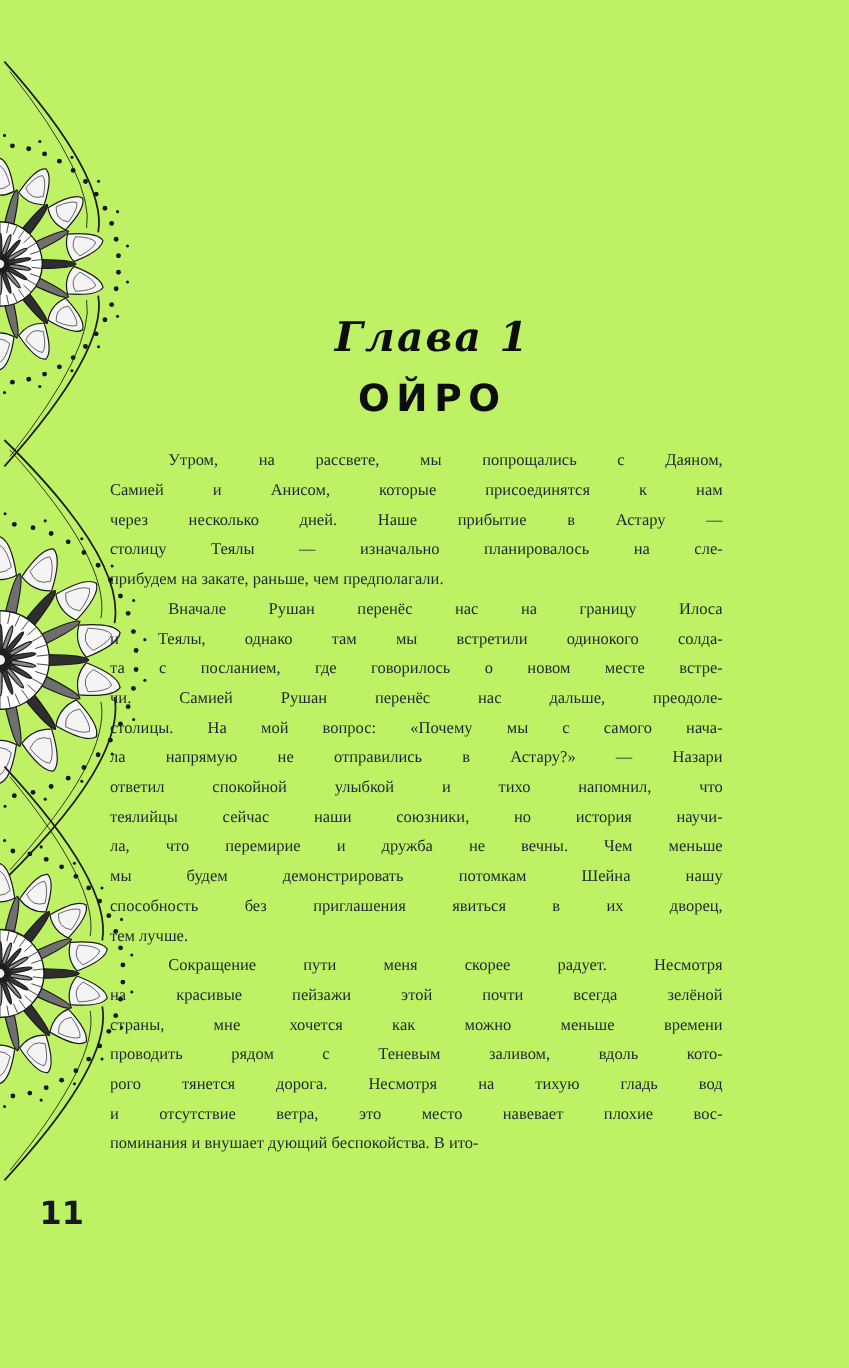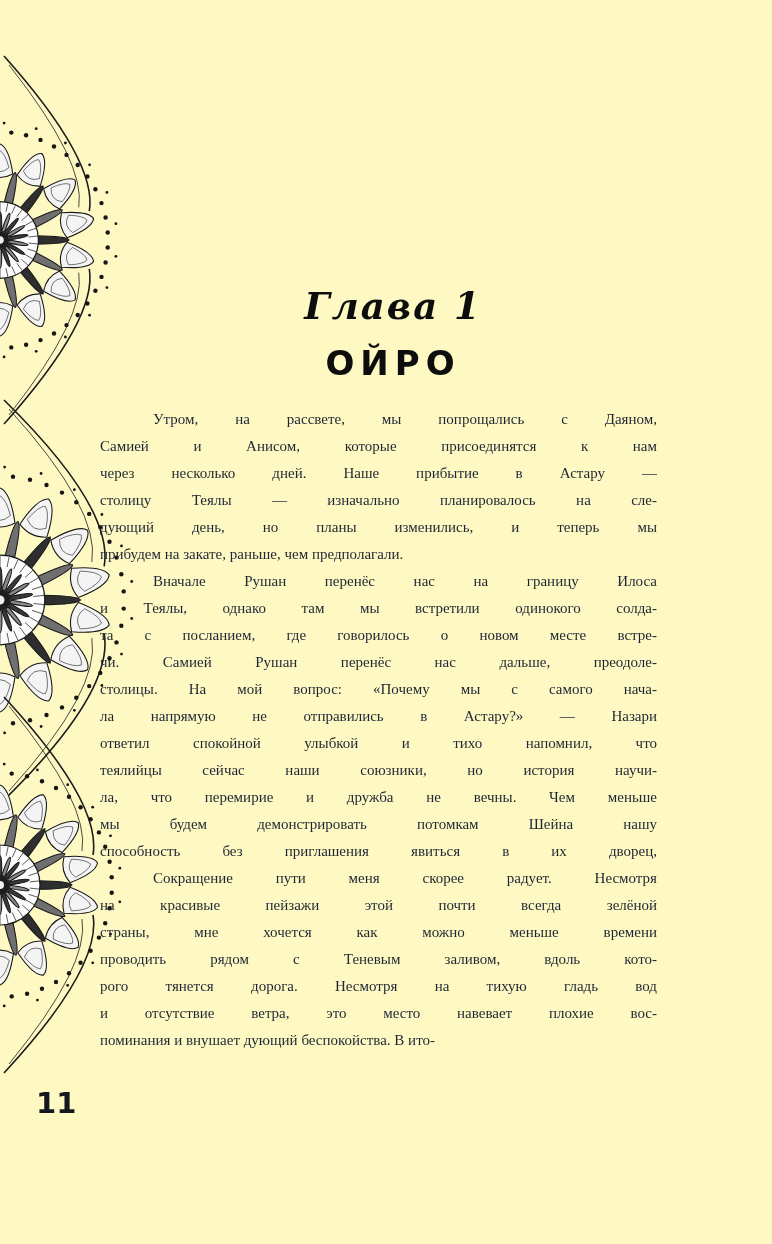--- a/index.html
+++ b/index.html
@@ -1,19 +1,19 @@
 <!DOCTYPE html>
 <html><head>
 <meta charset="utf-8">
 <style>
   html,body{margin:0;padding:0;background:#888;}
   .page{
     position:relative;
     width:772px;height:1244px;
-    background:#fef9c3;
+    background:#bef264;
     overflow:hidden;
     font-family:"Liberation Serif","DejaVu Serif",serif;
   }
   
   .mandala{position:absolute;left:0;pointer-events:none;}
   .mandala svg{display:block;}
   .m-dot{fill:#161616;}
   .m-arc{fill:none;stroke:#1c1c1c;stroke-width:1.6;}
   .m-arc.thin{stroke-width:0.8;}
   .m-petal{stroke:#191919;stroke-width:1.1;}
@@ -362,35 +362,35 @@
 
   <h1 class="chapter-heading">Глава 1</h1>
   <h2 class="chapter-title">ОЙРО</h2>
 
   <div class="body-text" id="body-text">
       <div class="paragraph">
         <div class="line first">Утром, на рассвете, мы попрощались с Даяном,</div>
         <div class="line">Самией и Анисом, которые присоединятся к нам</div>
         <div class="line">через несколько дней. Наше прибытие в Астару —</div>
         <div class="line">столицу Теялы — изначально планировалось на сле-</div>
-        <div class="line">дующий день, но планы изменились, и теперь мы</div>
         <div class="line last">прибудем на закате, раньше, чем предполагали.</div>
       </div>
       <div class="paragraph">
         <div class="line first">Вначале Рушан перенёс нас на границу Илоса</div>
         <div class="line">и Теялы, однако там мы встретили одинокого солда-</div>
         <div class="line">та с посланием, где говорилось о новом месте встре-</div>
         <div class="line">чи. Самией Рушан перенёс нас дальше, преодоле-</div>
         <div class="line">столицы. На мой вопрос: «Почему мы с самого нача-</div>
         <div class="line">ла напрямую не отправились в Астару?» — Назари</div>
         <div class="line">ответил спокойной улыбкой и тихо напомнил, что</div>
         <div class="line">теялийцы сейчас наши союзники, но история научи-</div>
         <div class="line">ла, что перемирие и дружба не вечны. Чем меньше</div>
         <div class="line">мы будем демонстрировать потомкам Шейна нашу</div>
         <div class="line">способность без приглашения явиться в их дворец,</div>
+        <div class="line last">тем лучше.</div>
       </div>
       <div class="paragraph">
         <div class="line first">Сокращение пути меня скорее радует. Несмотря</div>
         <div class="line">на красивые пейзажи этой почти всегда зелёной</div>
         <div class="line">страны, мне хочется как можно меньше времени</div>
         <div class="line">проводить рядом с Теневым заливом, вдоль кото-</div>
         <div class="line">рого тянется дорога. Несмотря на тихую гладь вод</div>
         <div class="line">и отсутствие ветра, это место навевает плохие вос-</div>
         <div class="line last">поминания и внушает дующий беспокойства. В ито-</div>
       </div>

